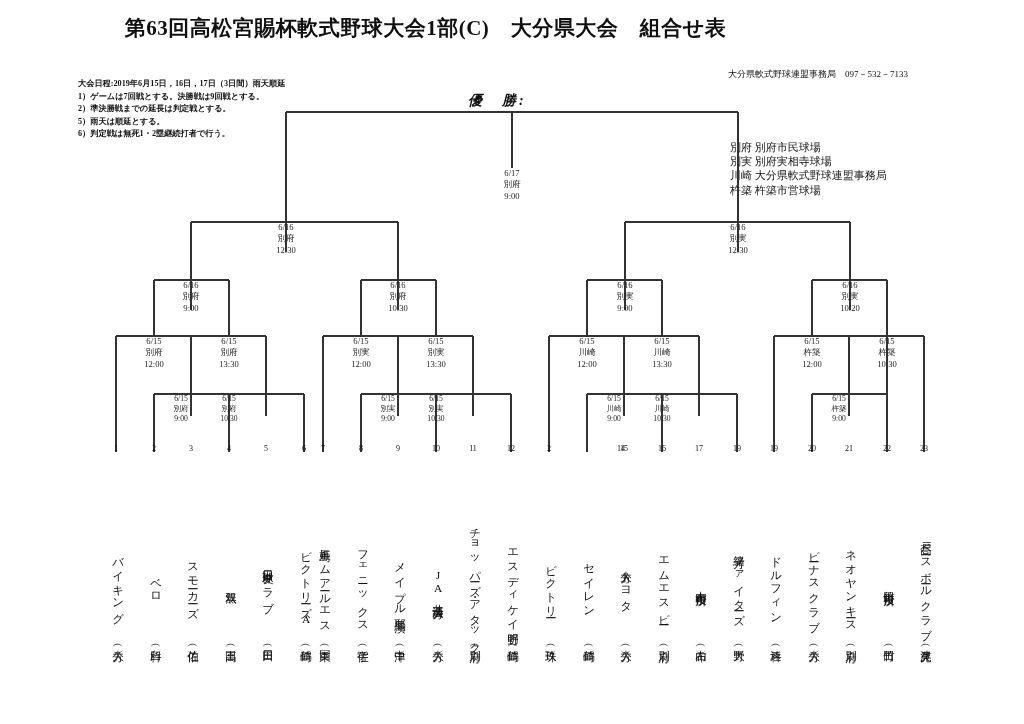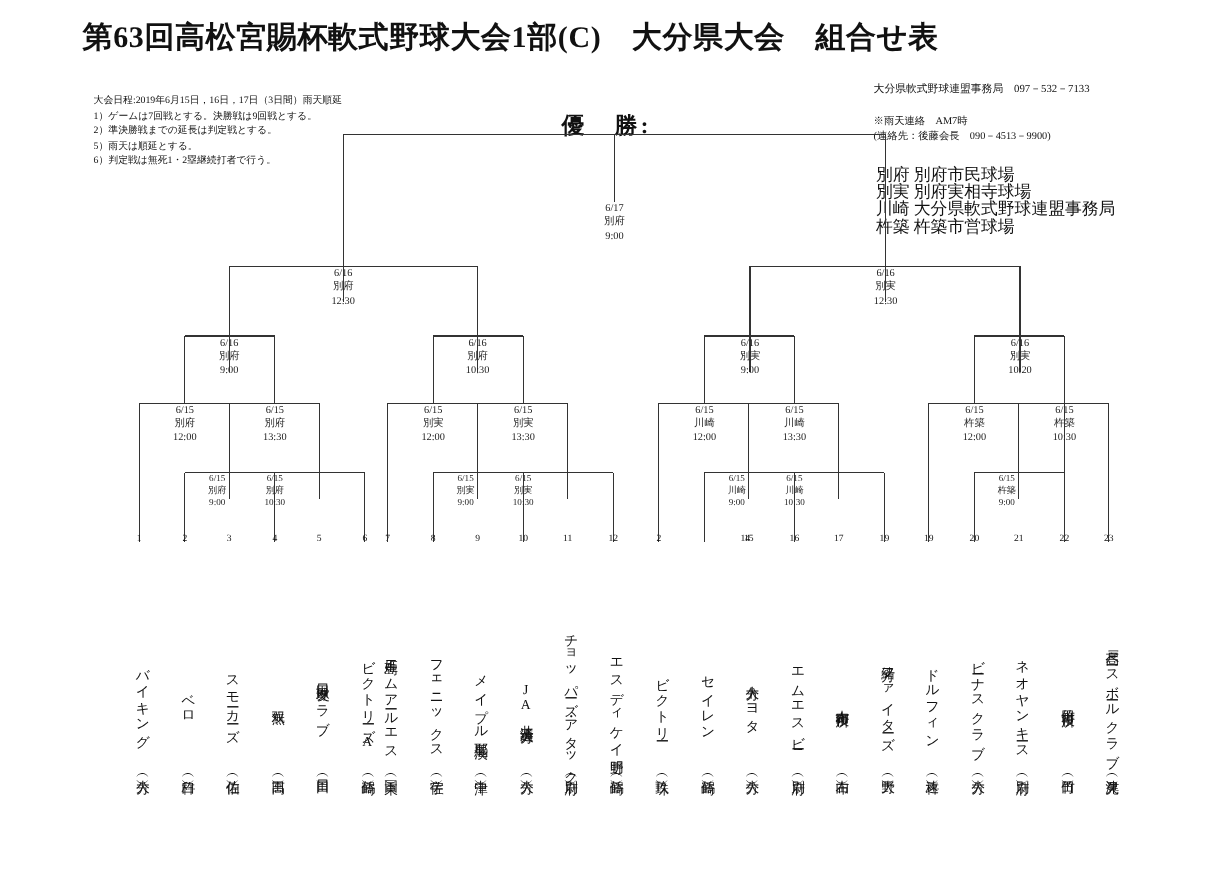--- a/index.html
+++ b/index.html
@@ -1,26 +1,26 @@
 <!DOCTYPE html>
 <html><head>
 <meta charset="utf-8">
 <style>
   html,body{margin:0;padding:0;}
   body{width:1024px;height:724px;background:#fff;color:#111;
        font-family:"Liberation Serif","DejaVu Serif",serif;position:relative;overflow:hidden;}
   #stage{position:relative;width:1024px;height:724px;}
   .abs{position:absolute;}
-  #title{left:0;top:14px;width:851px;text-align:center;font-size:25px;font-weight:bold;letter-spacing:.5px;}
+  #title{left:0;top:14px;width:851px;text-align:center;font-size:21px;font-weight:bold;letter-spacing:.5px;}
   #rules{left:78px;top:78px;width:300px;font-size:8.2px;line-height:12.6px;white-space:nowrap;}
-  #rules div{white-space:nowrap;}
+  #rules div{white-space:nowrap;font-weight:bold;}
   #org{left:728px;top:68px;font-size:9px;white-space:nowrap;}
   #rain{left:728px;top:94px;font-size:8.6px;line-height:13px;white-space:nowrap;}
-  #venues{left:730px;top:140px;font-size:14px;line-height:14.2px;white-space:nowrap;}
-  #champ{left:468px;top:92px;font-size:19px;font-weight:bold;letter-spacing:3px;}
+  #venues{left:730px;top:140px;font-size:11px;line-height:14.2px;white-space:nowrap;}
+  #champ{left:468px;top:92px;font-size:14px;font-weight:bold;letter-spacing:3px;font-style:italic;}
   svg#lines{position:absolute;left:0;top:0;width:1024px;height:724px;}
   .mbox{position:absolute;text-align:center;font-size:8.6px;line-height:11.4px;color:#222;}
   .mbox .d{letter-spacing:0px;}
   .mbox .v{font-weight:normal;}
   .mbox.narrow{font-size:7.6px;line-height:10.2px;}
   .seed{position:absolute;font-size:8px;text-align:center;width:16px;}
   .team{position:absolute;width:17px;text-align:center;font-size:11.4px;line-height:15.6px;
         writing-mode:vertical-rl;text-orientation:upright;white-space:nowrap;letter-spacing:1px;}
 </style>
 </head>
@@ -32,24 +32,20 @@
 
   <div class="abs" id="rules">
     <div>大会日程:2019年6月15日，16日，17日（3日間）雨天順延</div>
     <div>1）ゲームは7回戦とする。決勝戦は9回戦とする。</div>
     <div>2）準決勝戦までの延長は判定戦とする。</div>
     <div>5）雨天は順延とする。</div>
     <div>6）判定戦は無死1・2塁継続打者で行う。</div>
   </div>
 
   <div class="abs" id="org">大分県軟式野球連盟事務局　097－532－7133</div>
-  <div class="abs" id="rain">
-    <div>※雨天連絡　AM7時</div>
-    <div>(連絡先：後藤会長　090－4513－9900)</div>
-  </div>
 
   <div class="abs" id="venues">
     <div>
       <span>別府</span>
       <span>別府市民球場</span>
     </div>
     <div>
       <span>別実</span>
       <span>別府実相寺球場</span>
     </div>

